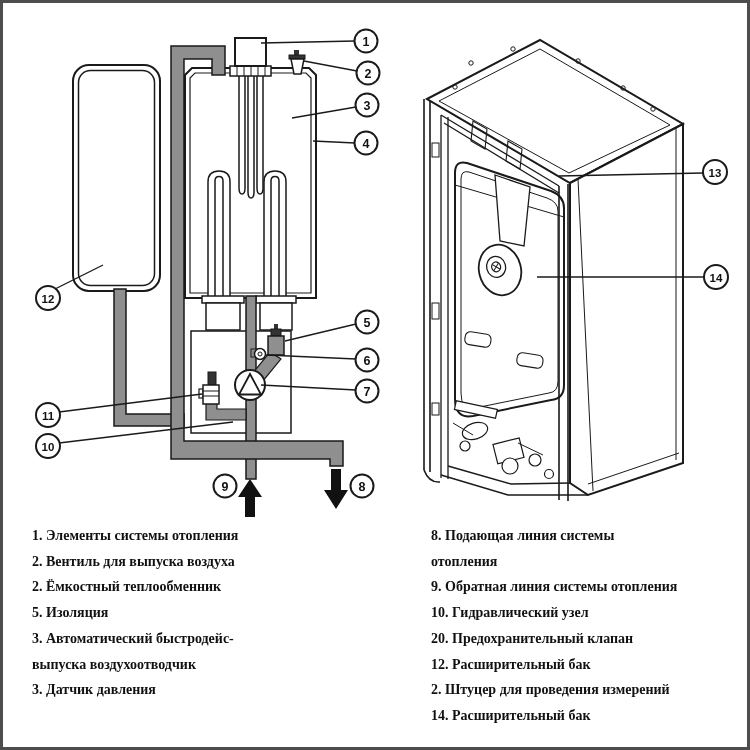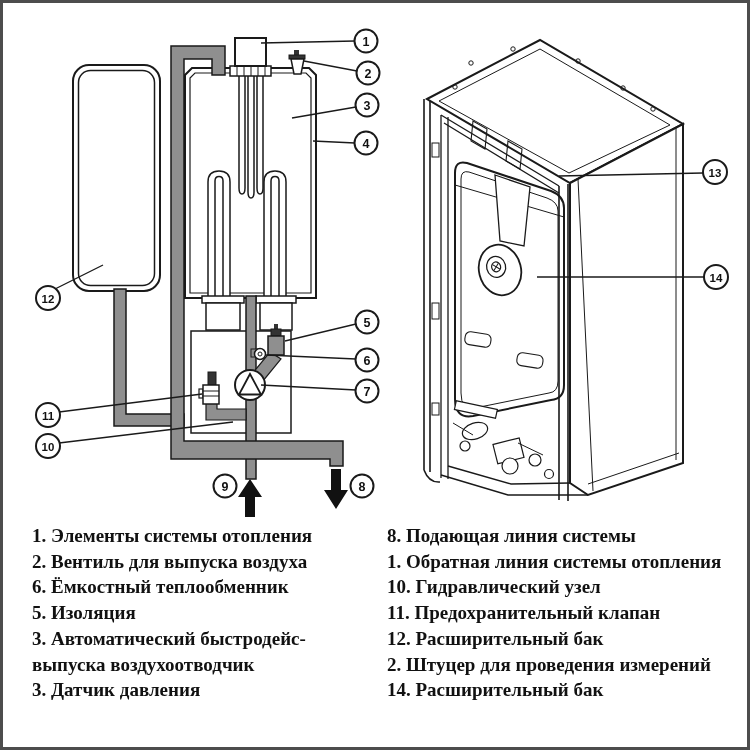--- a/index.html
+++ b/index.html
@@ -19,25 +19,25 @@
     overflow:hidden;
     font-family:"Liberation Serif", serif;
   }
   svg{display:block;}
   .legend{
     position:absolute;
     left:0;top:520px;right:0;
     display:flex;
     color:#111;
     font-weight:700;
-    font-size:19px;
+    font-size:14px;
     line-height:25.7px;
   }
   .legend .col-left{width:384px;box-sizing:border-box;padding-left:29px;}
-  .legend .col-right{flex:1;box-sizing:border-box;}
+  .legend .col-right{flex:1;box-sizing:border-box;margin-left:44px;}
   .lg-line{white-space:nowrap;}
   text{font-family:"Liberation Sans", sans-serif;font-weight:bold;fill:#111;}
 </style>
 </head>
 <body>
 
 <div class="frame">
 
 <svg width="750" height="518" viewBox="0 0 750 518">
 
@@ -231,30 +231,31 @@
       <text x="712" y="173.5" font-size="11.5">13</text>
       <text x="713" y="278.5" font-size="11.5">14</text>
     </g>
   </g>
 </svg>
 
 <div class="legend">
   <div class="col-left">
     <div class="lg-line">1. Элементы системы отопления</div>
     <div class="lg-line">2. Вентиль для выпуска воздуха</div>
-    <div class="lg-line">6. Ёмкостный теплообменник</div>
+    <div class="lg-line">2. Ёмкостный теплообменник</div>
     <div class="lg-line">5. Изоляция</div>
     <div class="lg-line">3. Автоматический быстродейс-</div>
     <div class="lg-line">выпуска воздухоотводчик</div>
     <div class="lg-line">3. Датчик давления</div>
   </div>
   <div class="col-right">
     <div class="lg-line">8. Подающая линия системы</div>
-    <div class="lg-line">1. Обратная линия системы отопления</div>
+    <div class="lg-line">отопления</div>
+    <div class="lg-line">9. Обратная линия системы отопления</div>
     <div class="lg-line">10. Гидравлический узел</div>
-    <div class="lg-line">11. Предохранительный клапан</div>
+    <div class="lg-line">20. Предохранительный клапан</div>
     <div class="lg-line">12. Расширительный бак</div>
     <div class="lg-line">2. Штуцер для проведения измерений</div>
     <div class="lg-line">14. Расширительный бак</div>
   </div>
 </div>
 
 </div>
 
 </body></html>

